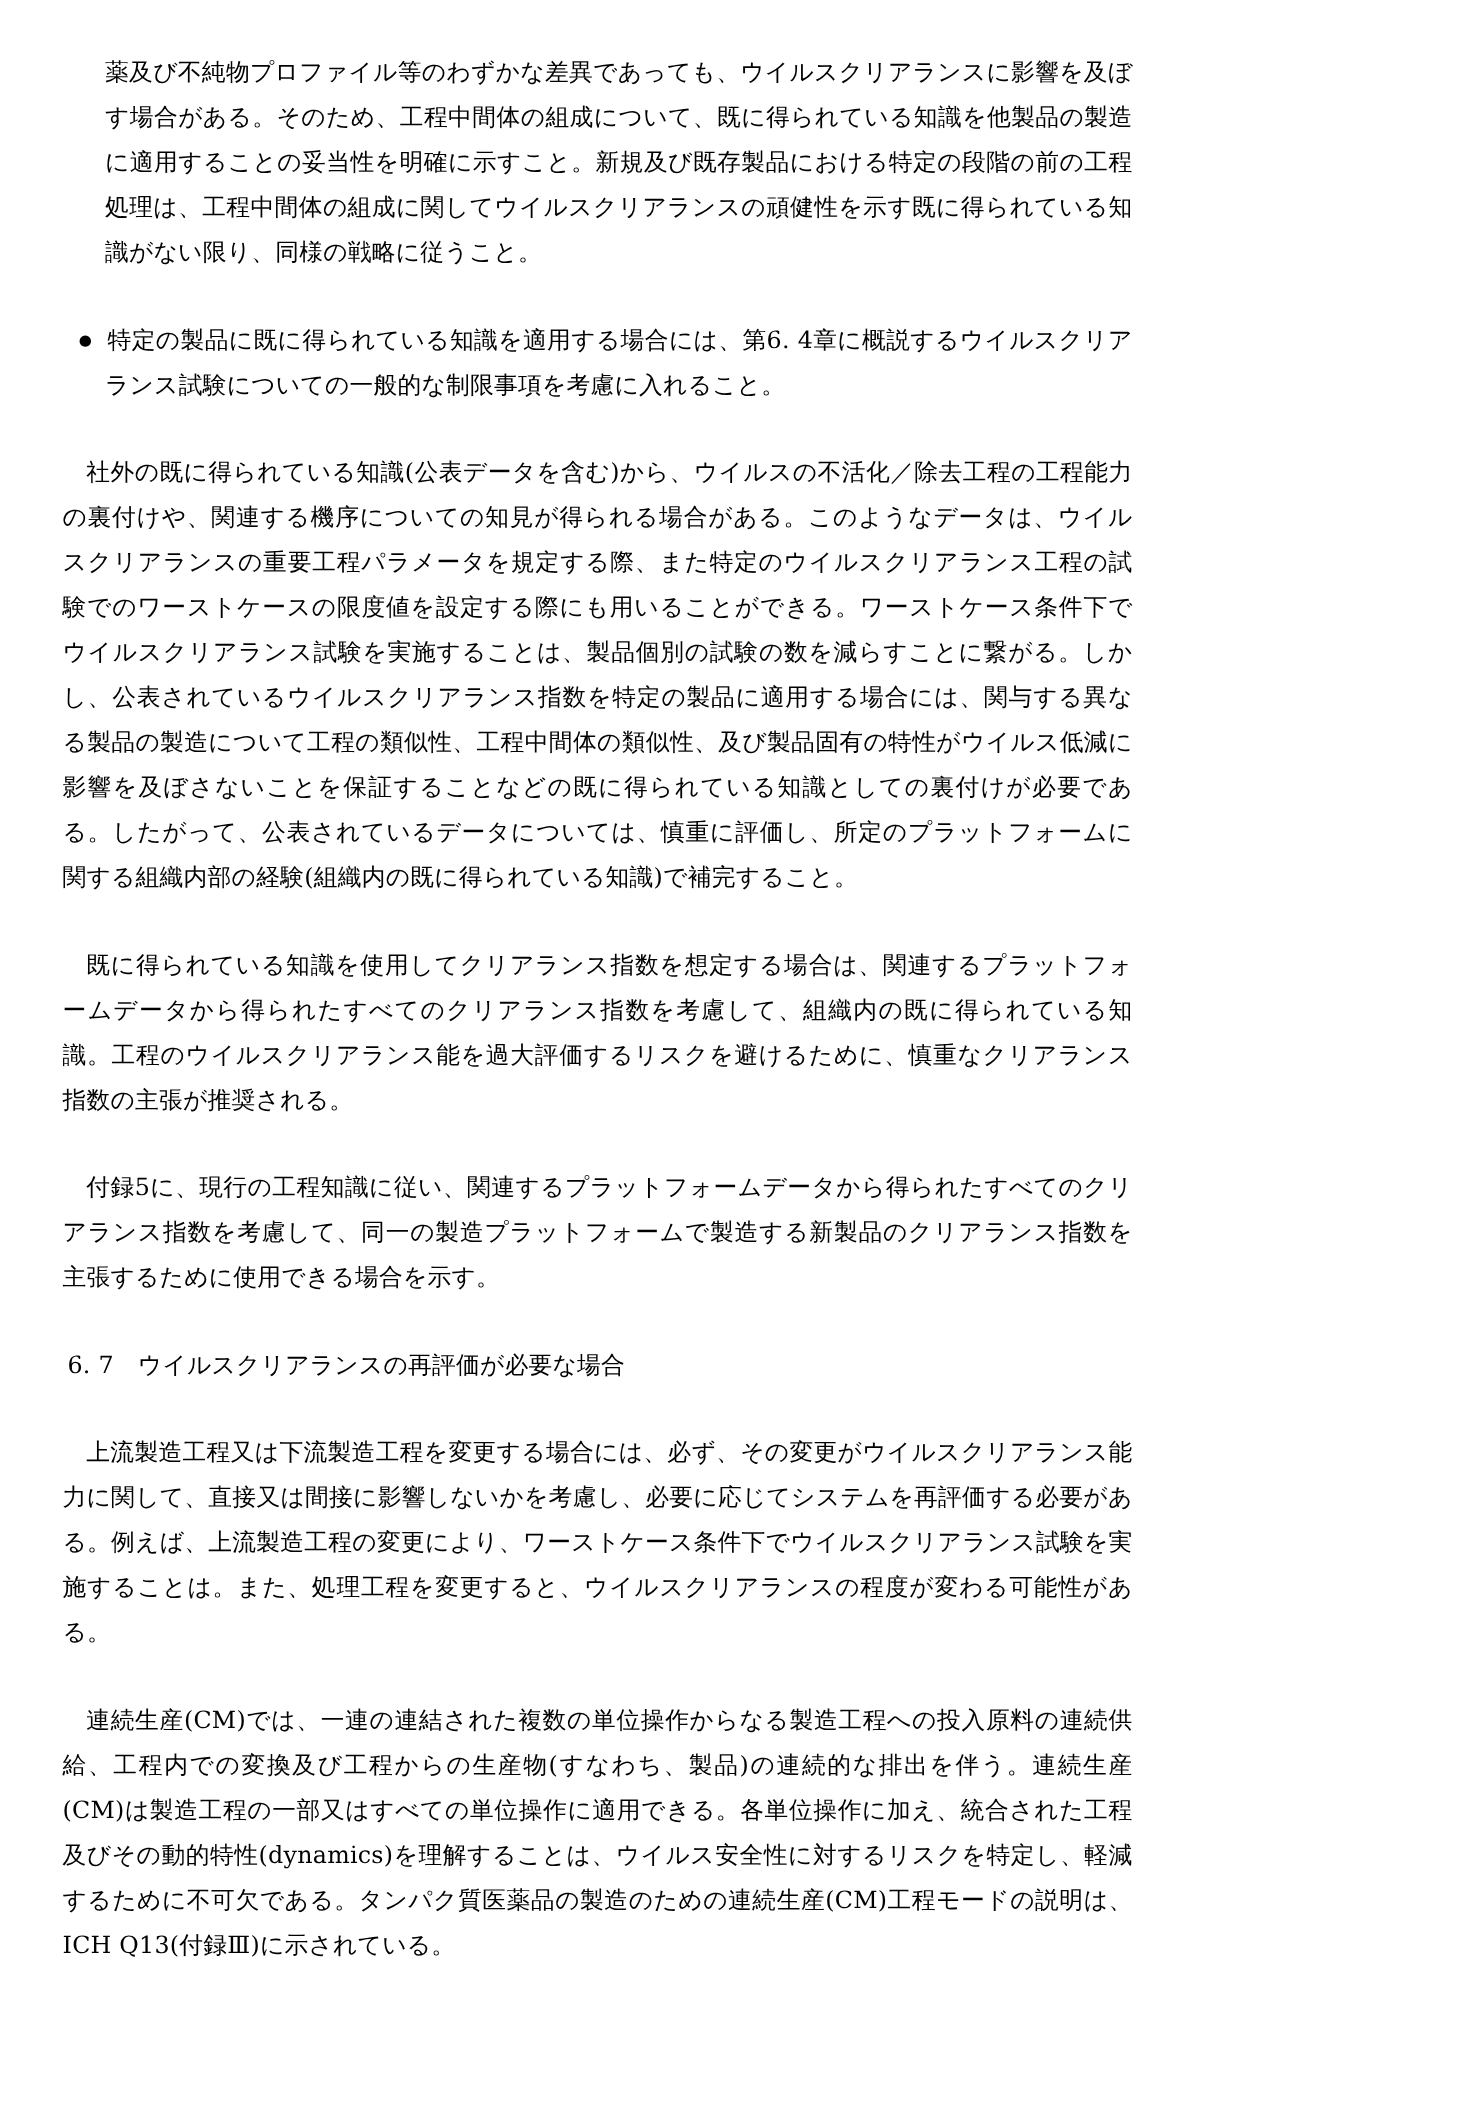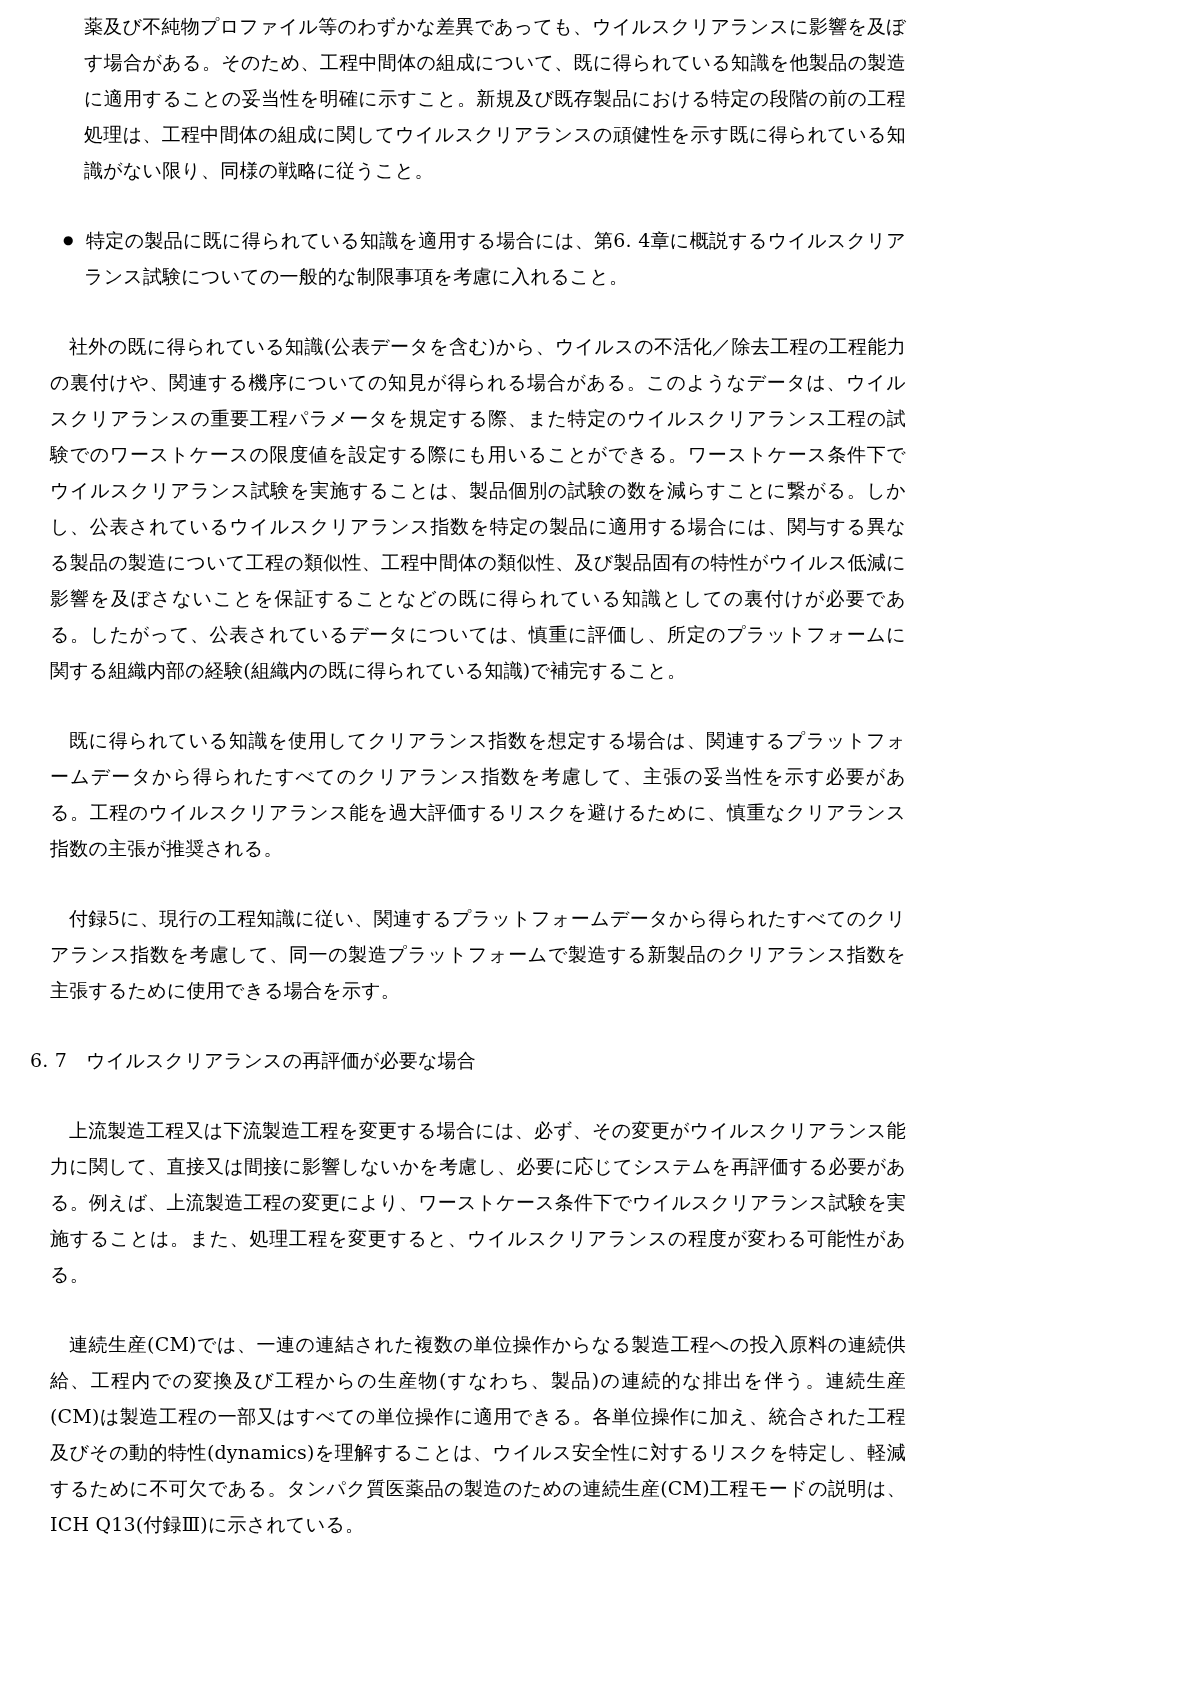--- a/index.html
+++ b/index.html
@@ -13,21 +13,21 @@
     overflow: hidden;
     color: #000000;
     font-family: "DejaVu Serif", "Liberation Serif", serif;
     font-size: 19px;
     line-height: 36px;
   }
   .page {
     box-sizing: border-box;
     width: 934px;
     height: 1695px;
-    padding: 8px 28px 8px 30px;
+    padding: 40px 28px 8px 30px;
   }
   .block {
     margin: 34px 0 0 0;
     text-align: justify;
     letter-spacing: 0.2px;
   }
   .block:first-child {
     margin-top: 0;
   }
   
@@ -54,38 +54,39 @@
   }
   .bullet-text {
     flex: 1 1 auto;
     text-align: justify;
     text-indent: 2px;
   }
   
   .heading {
     text-indent: 0;
     text-align: left;
+    margin-left: 24px;
   }
 </style>
 </head>
 <body>
 
 <div class="page">
 
   <div class="block para-cont">薬及び不純物プロファイル等のわずかな差異であっても、ウイルスクリアランスに影響を及ぼす場合がある。そのため、工程中間体の組成について、既に得られている知識を他製品の製造に適用することの妥当性を明確に示すこと。新規及び既存製品における特定の段階の前の工程処理は、工程中間体の組成に関してウイルスクリアランスの頑健性を示す既に得られている知識がない限り、同様の戦略に従うこと。</div>
 
   <div class="block bullet-item">
     <span class="bullet-marker">●</span>
     <span class="bullet-text">特定の製品に既に得られている知識を適用する場合には、第6. 4章に概説するウイルスクリアランス試験についての一般的な制限事項を考慮に入れること。</span>
   </div>
 
   <div class="block para">社外の既に得られている知識(公表データを含む)から、ウイルスの不活化／除去工程の工程能力の裏付けや、関連する機序についての知見が得られる場合がある。このようなデータは、ウイルスクリアランスの重要工程パラメータを規定する際、また特定のウイルスクリアランス工程の試験でのワーストケースの限度値を設定する際にも用いることができる。ワーストケース条件下でウイルスクリアランス試験を実施することは、製品個別の試験の数を減らすことに繋がる。しかし、公表されているウイルスクリアランス指数を特定の製品に適用する場合には、関与する異なる製品の製造について工程の類似性、工程中間体の類似性、及び製品固有の特性がウイルス低減に影響を及ぼさないことを保証することなどの既に得られている知識としての裏付けが必要である。したがって、公表されているデータについては、慎重に評価し、所定のプラットフォームに関する組織内部の経験(組織内の既に得られている知識)で補完すること。</div>
 
 
-  <div class="block para">既に得られている知識を使用してクリアランス指数を想定する場合は、関連するプラットフォームデータから得られたすべてのクリアランス指数を考慮して、主張の妥当性を示す必要がある。工程のウイルスクリアランス能を過大評価するリスクを避けるために、慎重なクリアランス指数の主張が推奨される。</div>
+  <div class="block para">既に得られている知識を使用してクリアランス指数を想定する場合は、関連するプラットフォームデータから得られたすべてのクリアランス指数を考慮して、組織内の既に得られている知識。工程のウイルスクリアランス能を過大評価するリスクを避けるために、慎重なクリアランス指数の主張が推奨される。</div>
 
   <div class="block para">付録5に、現行の工程知識に従い、関連するプラットフォームデータから得られたすべてのクリアランス指数を考慮して、同一の製造プラットフォームで製造する新製品のクリアランス指数を主張するために使用できる場合を示す。</div>
 
   <div class="block heading">6. 7　ウイルスクリアランスの再評価が必要な場合</div>
 
   <div class="block para">上流製造工程又は下流製造工程を変更する場合には、必ず、その変更がウイルスクリアランス能力に関して、直接又は間接に影響しないかを考慮し、必要に応じてシステムを再評価する必要がある。例えば、上流製造工程の変更により、ワーストケース条件下でウイルスクリアランス試験を実施することは。また、処理工程を変更すると、ウイルスクリアランスの程度が変わる可能性がある。</div>
 
 
 
   <div class="block para">連続生産(CM)では、一連の連結された複数の単位操作からなる製造工程への投入原料の連続供給、工程内での変換及び工程からの生産物(すなわち、製品)の連続的な排出を伴う。連続生産(CM)は製造工程の一部又はすべての単位操作に適用できる。各単位操作に加え、統合された工程及びその動的特性(dynamics)を理解することは、ウイルス安全性に対するリスクを特定し、軽減するために不可欠である。タンパク質医薬品の製造のための連続生産(CM)工程モードの説明は、ICH Q13(付録Ⅲ)に示されている。</div>

